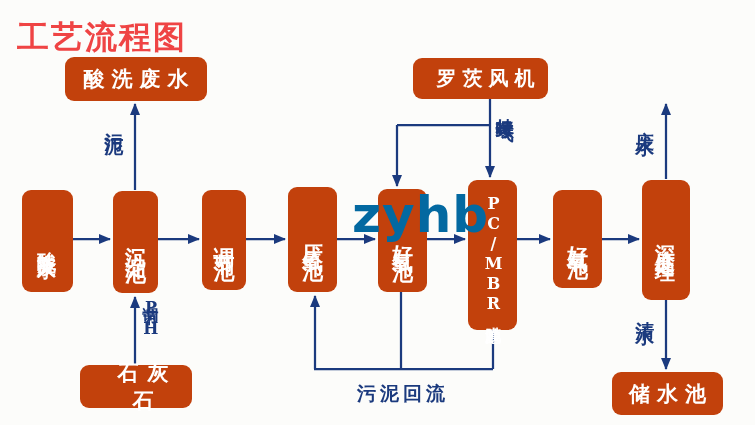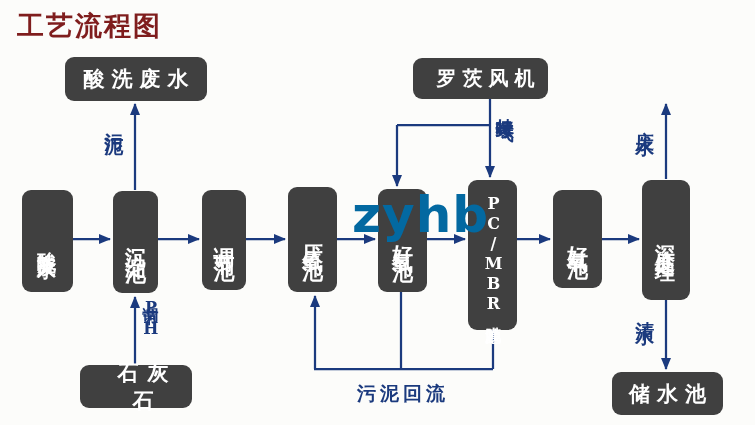--- a/index.html
+++ b/index.html
@@ -2,26 +2,26 @@
 <html><head>
 <meta charset="utf-8">
 <style>
   html,body{margin:0;padding:0;}
   .canvas{
     position:relative; width:755px; height:425px; overflow:hidden;
     background:#fcfcfa;
     font-family:"DejaVu Serif","Liberation Serif",serif;
   }
   .page-title{
-    position:absolute; left:17px; top:8px;
-    font-size:27px; font-weight:bold; color:#7f1d1d; letter-spacing:2px;
+    position:absolute; left:17px; top:16px;
+    font-size:32px; font-weight:bold; color:#ef4444; letter-spacing:2px;
   }
   svg.connectors{position:absolute; left:0; top:0; width:755px; height:425px;}
   .node{
-    position:absolute; background:#404040; color:#ffffff;
+    position:absolute; background:#c2410c; color:#ffffff;
     border-radius:9px; display:flex; align-items:center; justify-content:center;
     font-weight:bold; text-align:center; box-sizing:border-box;
   }
   .v{writing-mode:vertical-rl; text-orientation:upright;}
   .flabel{
     position:absolute; color:#1b3a7e; font-weight:bold; line-height:1.15;
   }
   
   #n-acid-top   {left:65px;  top:57px;  width:142px; height:44px; font-size:21px; letter-spacing:7px; padding-left:7px;}
   #n-blower     {left:413px; top:58px;  width:135px; height:41px; font-size:20px; letter-spacing:6px; padding-left:16px;}

